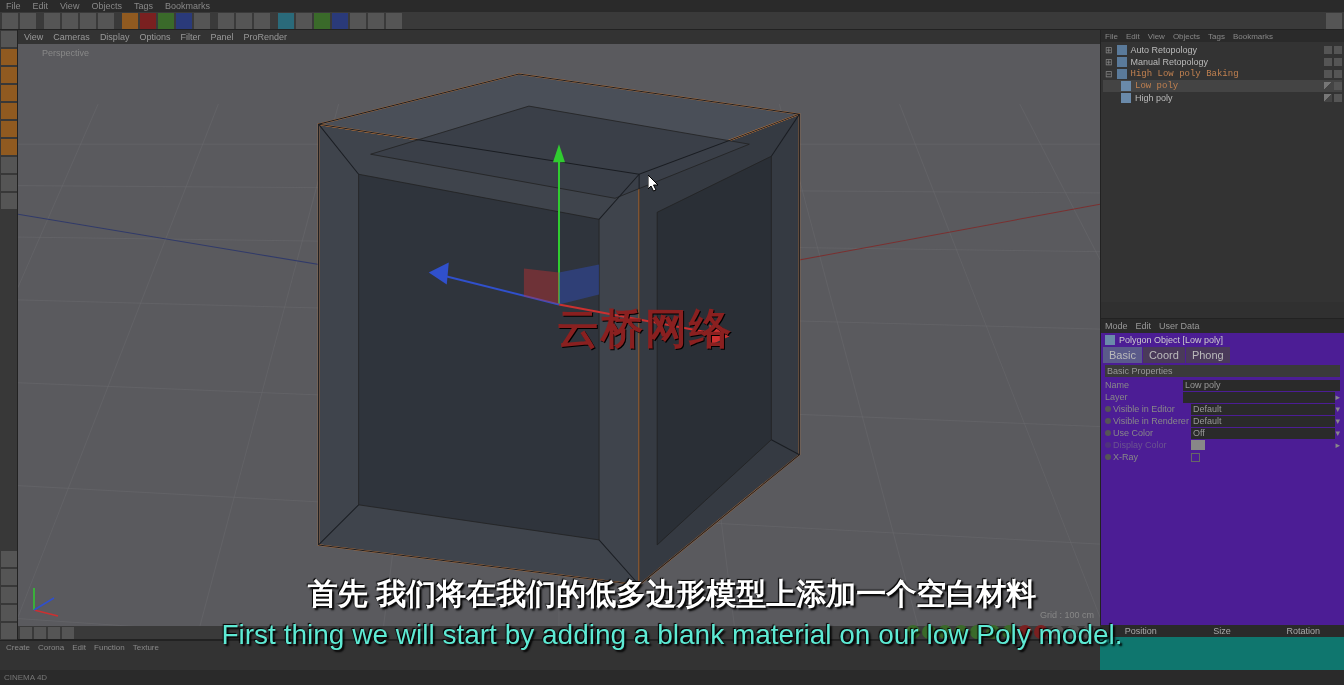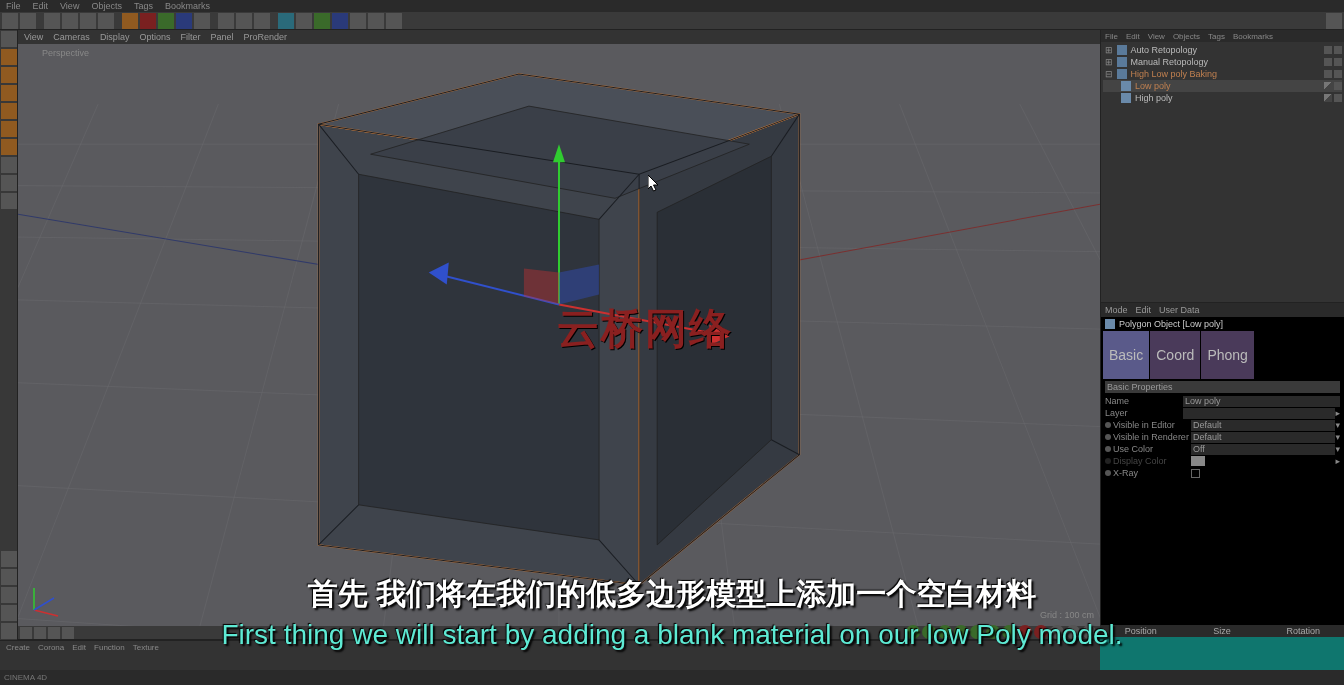--- a/index.html
+++ b/index.html
@@ -41,32 +41,32 @@
 
 
 .right-panels { width: 244px; background: #303030; display: flex; flex-direction: column; border-left: 1px solid #222; }
 .obj-tabs { height: 12px; background: #2a2a2a; display: flex; gap: 8px; padding: 0 4px; font-size: 8px; color: #888; align-items: center; }
 .obj-tree { flex: 0 0 260px; background: #333; padding: 2px; font-size: 9px; overflow: hidden; }
 .tree-row { display: flex; align-items: center; height: 12px; gap: 4px; padding-left: 2px; cursor: pointer; }
 .tree-row.sel { background: #444; }
 .tree-indent { display: inline-block; width: 12px; }
 .tree-icon { width: 10px; height: 10px; background: #5a7a9a; display: inline-block; }
 .tree-label { flex: 1; color: #bbb; }
-.tree-label.orange { color: #c08050; }
+.tree-label.orange { color: #c08050; font-family: Liberation Mono, monospace; }
 .tree-dots { display: flex; gap: 2px; }
 .dot { width: 8px; height: 8px; }
 .dot.g { background: #555; }
 .dot.c { background: linear-gradient(135deg,#777 50%,#444 50%); }
 
-.attr-panel { flex: 1; background: #000000; border-top: 1px solid #222; }
+.attr-panel { flex: 1; background: #4c1d95; border-top: 1px solid #222; margin-top: 16px; }
 .attr-header { height: 14px; background: #2a2a2a; display: flex; align-items: center; gap: 8px; padding: 0 4px; font-size: 9px; color: #999; }
 .attr-title { display: flex; align-items: center; gap: 4px; padding: 2px 4px; font-size: 9px; color: #ccc; }
 .attr-title .icon { width: 10px; height: 10px; background: #6a8aaa; }
 .attr-tabs { display: flex; gap: 1px; padding: 0 2px; }
-.attr-tab { padding: 16px 6px; background: #3a3a5a; font-size: 14px; color: #bbb; cursor: pointer; }
+.attr-tab { padding: 2px 6px; background: #3a3a5a; font-size: 11px; color: #bbb; cursor: pointer; }
 .attr-tab.purple { background: #4a3a5a; }
 .attr-tab.active { background: #5a5a8a; }
 .attr-section { padding: 2px 4px; font-size: 9px; color: #999; }
 .attr-section-title { background: #3a3a3a; padding: 1px 2px; margin-bottom: 2px; }
 .attr-row { display: flex; align-items: center; height: 12px; }
 .attr-row .lbl { width: 78px; color: #888; position: relative; }
 .attr-row .lbl::after { content: ""; position: absolute; left: 100%; right: -4px; top: 50%; }
 .attr-row .val { flex: 1; background: #2a2a2a; padding: 0 2px; height: 11px; }
 .swatch { width: 14px; height: 10px; background: #888; display: inline-block; }
 .bullet { width: 6px; height: 6px; border-radius: 50%; background: #555; margin-right: 2px; }

